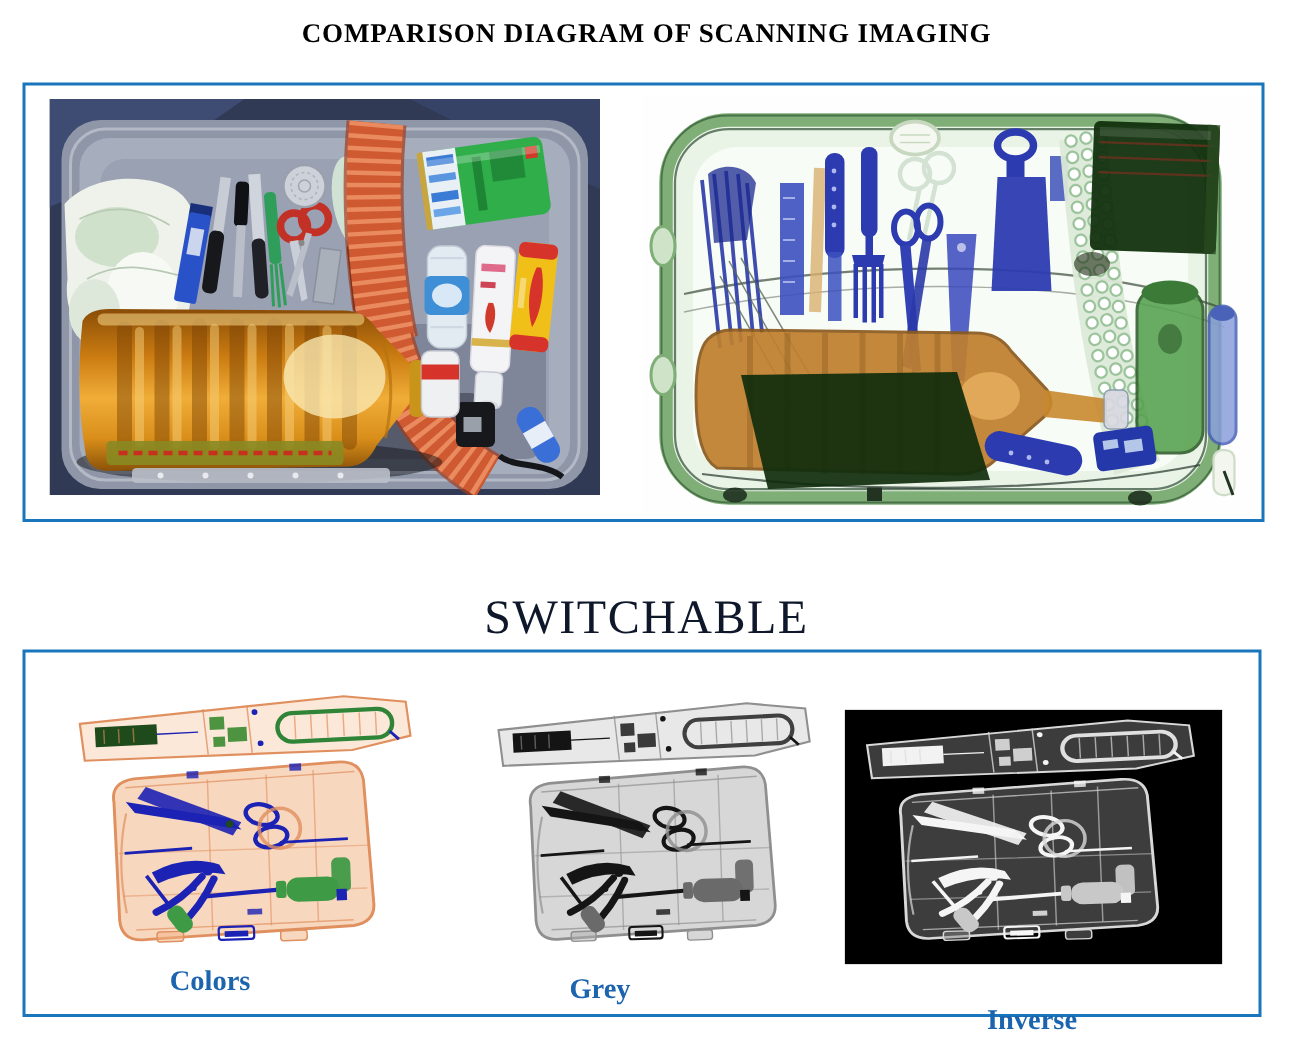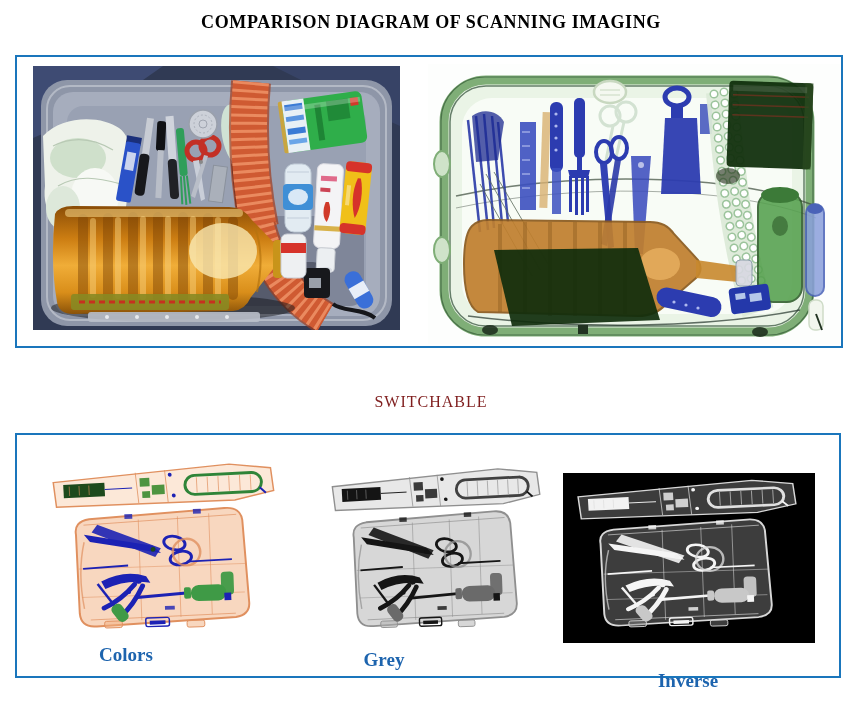--- a/index.html
+++ b/index.html
@@ -4,26 +4,26 @@
 <style>
   html,body{margin:0;padding:0;background:#fff;}
   .page{position:relative;width:862px;height:701px;background:#ffffff;overflow:hidden;
         font-family:"Liberation Serif","DejaVu Serif",serif;}
   .page-title{position:absolute;left:50%;top:12px;transform:translateX(-50%);
         font-size:18px;font-weight:bold;letter-spacing:.6px;color:#000;white-space:nowrap;}
   .panel{position:absolute;border:2px solid #1a76bc;background:#fff;box-sizing:border-box;}
   .panel-top{left:15px;top:55px;width:828px;height:293px;}
   .panel-bottom{left:15px;top:433px;width:826px;height:245px;}
   .sub-heading{position:absolute;left:50%;top:393px;transform:translateX(-50%);
-        font-size:16px;letter-spacing:1px;color:#7f1d1d;white-space:nowrap;}
+        font-size:32px;letter-spacing:1px;color:#0f172a;white-space:nowrap;}
   .img-abs{position:absolute;display:block;}
   .mode-label{position:absolute;transform:translateX(-50%);font-size:19px;font-weight:bold;
         color:#1d64ae;white-space:nowrap;}
-  .lbl-colors{left:126px;top:644px;}
-  .lbl-grey{left:384px;top:649px;}
+  .lbl-colors{left:140px;top:644px;}
+  .lbl-grey{left:400px;top:649px;}
   .lbl-inverse{left:688px;top:670px;}
 
   
   .scan-colors{--bg:#ffffff;--trayfill:rgba(249,214,184,.55);--boxfill:rgba(242,176,128,.5);
     --line:#e0905f;--dark:#1e4a1c;--chip:#4e9440;--loop:#2f8438;--tool:#1c22b4;--handle:#3f9a46;}
   .scan-grey{--bg:#ffffff;--trayfill:rgba(205,205,205,.45);--boxfill:rgba(175,175,175,.5);
     --line:#8f8f8f;--dark:#141414;--chip:#3a3a3a;--loop:#404040;--tool:#151515;--handle:#6a6a6a;}
   .scan-inverse{--bg:#000000;--trayfill:rgba(110,110,110,.55);--boxfill:rgba(135,135,135,.45);
     --line:#d8d8d8;--dark:#f2f2f2;--chip:#cfcfcf;--loop:#e0e0e0;--tool:#f5f5f5;--handle:#c8c8c8;}
 </style>

